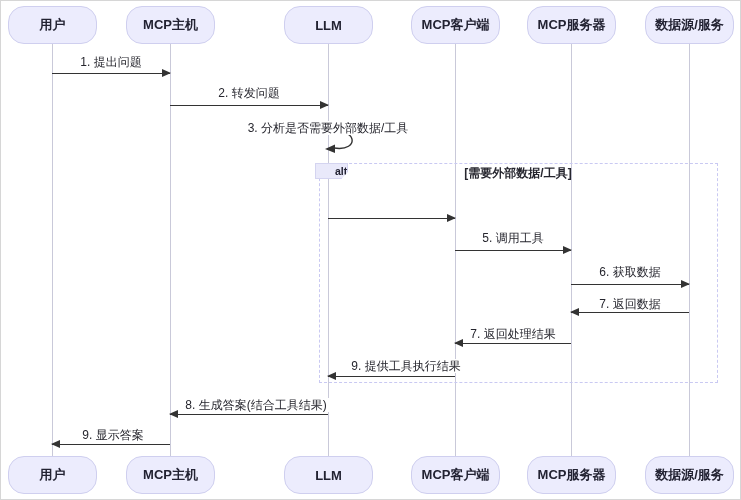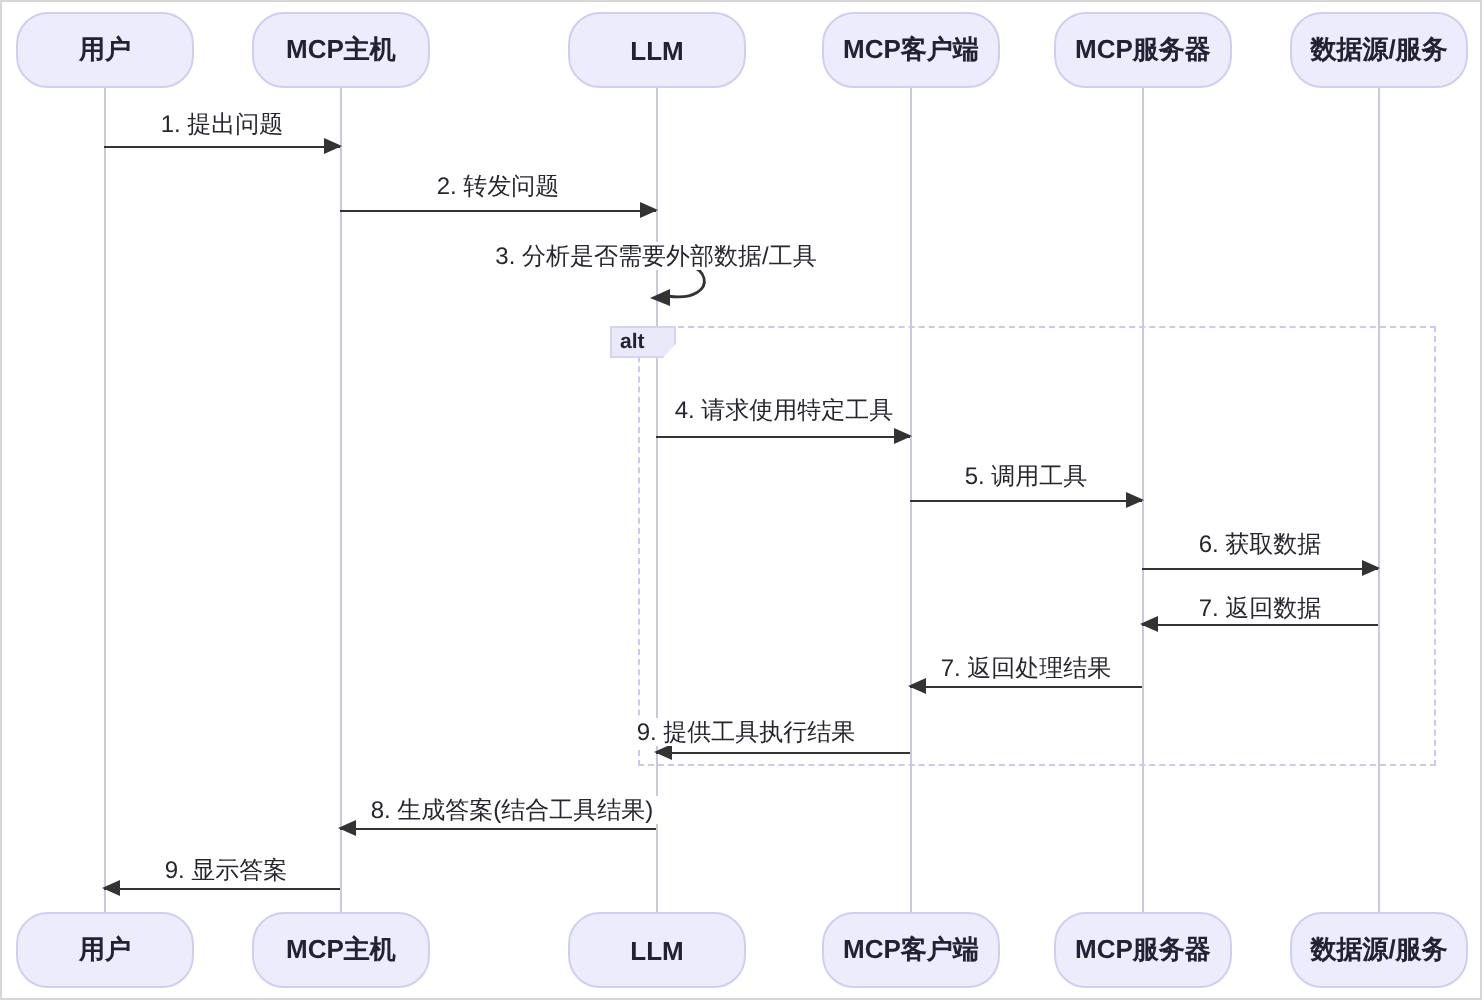--- a/index.html
+++ b/index.html
@@ -34,25 +34,25 @@
     z-index:2;
   }
   .ah { position:absolute; width:0; height:0; top:-5px; }
   .ah-r { right:-1px; border-left:9px solid #333; border-top:4px solid transparent; border-bottom:4px solid transparent; }
   .ah-l { left:-1px; border-right:9px solid #333; border-top:4px solid transparent; border-bottom:4px solid transparent; }
   .alt-frame {
     position:absolute; left:318px; top:162px; width:399px; height:220px;
     border:1px dashed #c9c9f2; z-index:1;
   }
   .alt-tab {
-    position:absolute; left:304px; top:162px; width:33px; height:16px;
+    position:absolute; left:314px; top:162px; width:33px; height:16px;
     background:#e9e9fa; border:1px solid #d4d4f0;
     clip-path:polygon(0 0, 100% 0, 100% 55%, 80% 100%, 0 100%);
     font-size:10.5px; font-weight:700; color:#222232;
-    padding-left:4px; line-height:15px; z-index:2;
+    padding-left:19px; line-height:15px; z-index:2;
   }
   .alt-condition {
     position:absolute; transform:translateX(-50%);
     font-size:12px; font-weight:700; color:#26262e;
     white-space:nowrap; z-index:3;
   }
   .self-loop { position:absolute; left:320px; top:127px; z-index:2; }
 </style>
 </head>
 <body>
@@ -61,38 +61,38 @@
 
   <div class="lifeline" style="left:51px"></div>
   <div class="lifeline" style="left:169px"></div>
   <div class="lifeline" style="left:327px"></div>
   <div class="lifeline" style="left:454px"></div>
   <div class="lifeline" style="left:570px"></div>
   <div class="lifeline" style="left:688px"></div>
 
   <div class="alt-frame"></div>
   <div class="alt-tab">alt</div>
+  <div class="alt-condition" style="left:517px; top:164px">[需要外部数据/工具]</div>
 
   <div class="msg-label" style="left:110px; top:54px">1. 提出问题</div>
   <div class="msg-line" style="left:51px; top:72px; width:118px">
       <span class="ah ah-r"></span>
     </div>
 
   <div class="msg-label" style="left:248px; top:85px">2. 转发问题</div>
   <div class="msg-line" style="left:169px; top:104px; width:158px">
       <span class="ah ah-r"></span>
     </div>
 
   <div class="msg-label" style="left:327px; top:120px">3. 分析是否需要外部数据/工具</div>
   <svg class="self-loop" width="44" height="28" viewBox="0 0 44 28">
     <path d="M7,6 C36,-3 40,24 13,20" fill="none" stroke="#333" stroke-width="1.4"></path>
     <polygon points="4,21 14,16.5 14,25" fill="#333"></polygon>
   </svg>
 
-  <div class="msg-label" style="left:391px; top:197px">4. 请求使用特定工具</div>
   <div class="msg-line" style="left:327px; top:217px; width:127px">
       <span class="ah ah-r"></span>
     </div>
 
   <div class="msg-label" style="left:512px; top:230px">5. 调用工具</div>
   <div class="msg-line" style="left:454px; top:249px; width:116px">
       <span class="ah ah-r"></span>
     </div>
 
   <div class="msg-label" style="left:629px; top:264px">6. 获取数据</div>
@@ -103,21 +103,21 @@
   <div class="msg-label" style="left:629px; top:296px">7. 返回数据</div>
   <div class="msg-line" style="left:570px; top:311px; width:118px">
       <span class="ah ah-l"></span>
     </div>
 
   <div class="msg-label" style="left:512px; top:326px">7. 返回处理结果</div>
   <div class="msg-line" style="left:454px; top:342px; width:116px">
       <span class="ah ah-l"></span>
     </div>
 
-  <div class="msg-label" style="left:372px; top:358px">9. 提供工具执行结果</div>
+  <div class="msg-label" style="left:405px; top:358px">9. 提供工具执行结果</div>
   <div class="msg-line" style="left:327px; top:375px; width:127px">
       <span class="ah ah-l"></span>
     </div>
 
   <div class="msg-label" style="left:255px; top:397px">8. 生成答案(结合工具结果)</div>
   <div class="msg-line" style="left:169px; top:413px; width:158px">
       <span class="ah ah-l"></span>
     </div>
 
   <div class="msg-label" style="left:112px; top:427px">9. 显示答案</div>

